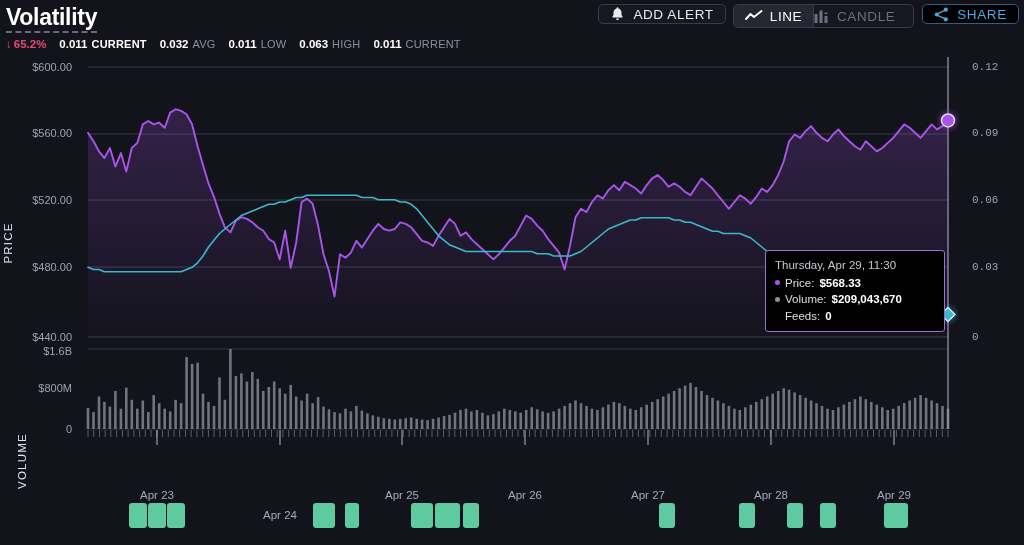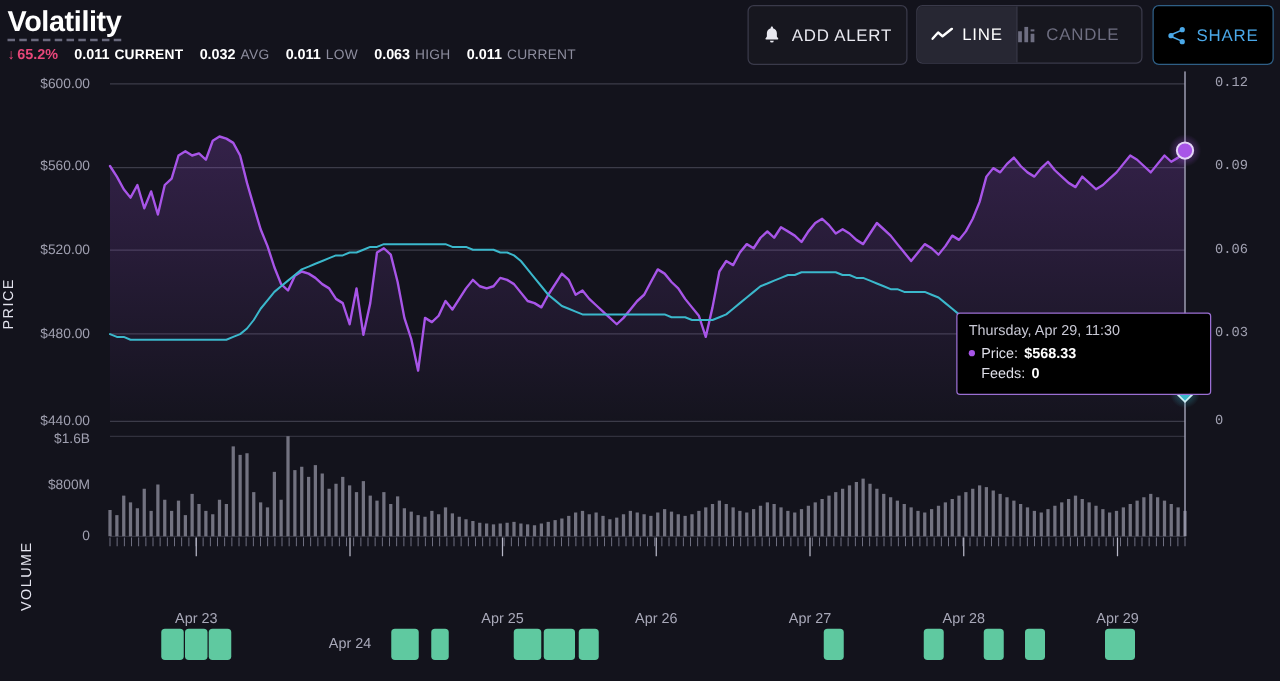--- a/index.html
+++ b/index.html
@@ -26,28 +26,28 @@
            font-size:11.5px; white-space:nowrap; }
   .stat { display:flex; align-items:baseline; gap:4px; }
   .stat .v { font-weight:bold; color:#ffffff; font-size:11.5px; }
   .stat .l { color:#8d8d9e; font-size:11px; letter-spacing:0.2px; }
   .stat .l.strong { color:#ffffff; font-weight:bold; }
   #chg { color:#e8477a; font-weight:bold; font-size:11.5px;
          display:flex; align-items:center; gap:2px; }
 
   
   .btn {
-    position:absolute; top:4px; height:48px;
+    position:absolute; top:4px; height:20px;
     display:flex; align-items:center; justify-content:center; gap:8px;
     border-radius:5px; font-size:13.5px; letter-spacing:0.6px;
     cursor:pointer; user-select:none;
   }
   #btn-alert { left:598px; width:128px; border:1px solid #3a3a4a;
                background:#17171f; color:#e9e9f0; }
-  #seg { position:absolute; left:733px; top:4px; width:181px; height:47px;
+  #seg { position:absolute; left:733px; top:4px; width:181px; height:24px;
          border:1px solid #3a3a4a; border-radius:5px; background:#17171f;
          display:flex; overflow:hidden; }
   #btn-line { flex:0 0 79px; display:flex; align-items:center; justify-content:center;
               gap:7px; background:#272733; color:#ffffff; font-size:13.5px;
               letter-spacing:0.6px; cursor:pointer; }
   #seg-div { width:1px; background:#3a3a4a; }
   #btn-candle { flex:1; display:flex; align-items:center; 
                 gap:7px; color:#6e6e81; font-size:13.5px; letter-spacing:0.6px;
                 cursor:pointer; }
   #btn-share { left:922px; width:97px; border:1px solid #2f5f86;
@@ -64,21 +64,21 @@
                 letter-spacing:1.2px; white-space:nowrap; }
   #price-title { left:-13px; top:180px; transform:rotate(-90deg); }
   #vol-title   { left:-6px;  top:398px; transform:rotate(-90deg); }
   #volat-title { left:990px; top:228px; transform:rotate(90deg); }
 
   .xlab { position:absolute; top:432px; font-size:11.5px; color:#a8a8b8;
           transform:translateX(-50%); }
 
   
   #tip {
-    position:absolute; left:765px; top:193px; width:204px;
+    position:absolute; left:765px; top:193px; width:180px;
     background:#000000; border:1px solid #9b6fd4; border-radius:3px;
     padding:6px 9px 7px 9px; font-size:11.5px; line-height:16.5px;
   }
   #tip .date { color:#c8c8d4; margin-bottom:1px; }
   #tip .row { display:flex; align-items:center; gap:5px; white-space:nowrap; }
   #tip .row .dot { width:5px; height:5px; border-radius:50%; flex:0 0 5px; }
   #tip .k { color:#dedee8; }
   #tip .val { color:#ffffff; font-weight:bold; }
   #tip .indent { padding-left:10px; }
 
@@ -547,20 +547,25 @@
   <div class="xlab" style="left:771px;">Apr 28</div>
   <div class="xlab" style="left:894px;">Apr 29</div>
 
   <div id="tip">
     <div class="date">Thursday, Apr 29, 11:30</div>
     <div class="row">
       <span class="dot" style="background: rgb(168, 85, 232);"></span>
       <span class="k">Price:</span>
       <span class="val">$568.33</span>
     </div>
+    <div class="row">
+      <span class="dot" style="background: rgb(142, 142, 158);"></span>
+      <span class="k">Volume:</span>
+      <span class="val">$209,043,670</span>
+    </div>
     <div class="row indent">
       <span class="k">Feeds:</span>
       <span class="val">0</span>
     </div>
   </div>
 </div>
 
 <div id="feeds">
     <div class="feed-block" style="left: 129px; width: 18px; background: rgb(95, 201, 160);"></div>
     <div class="feed-block" style="left: 148px; width: 18px; background: rgb(95, 201, 160);"></div>

